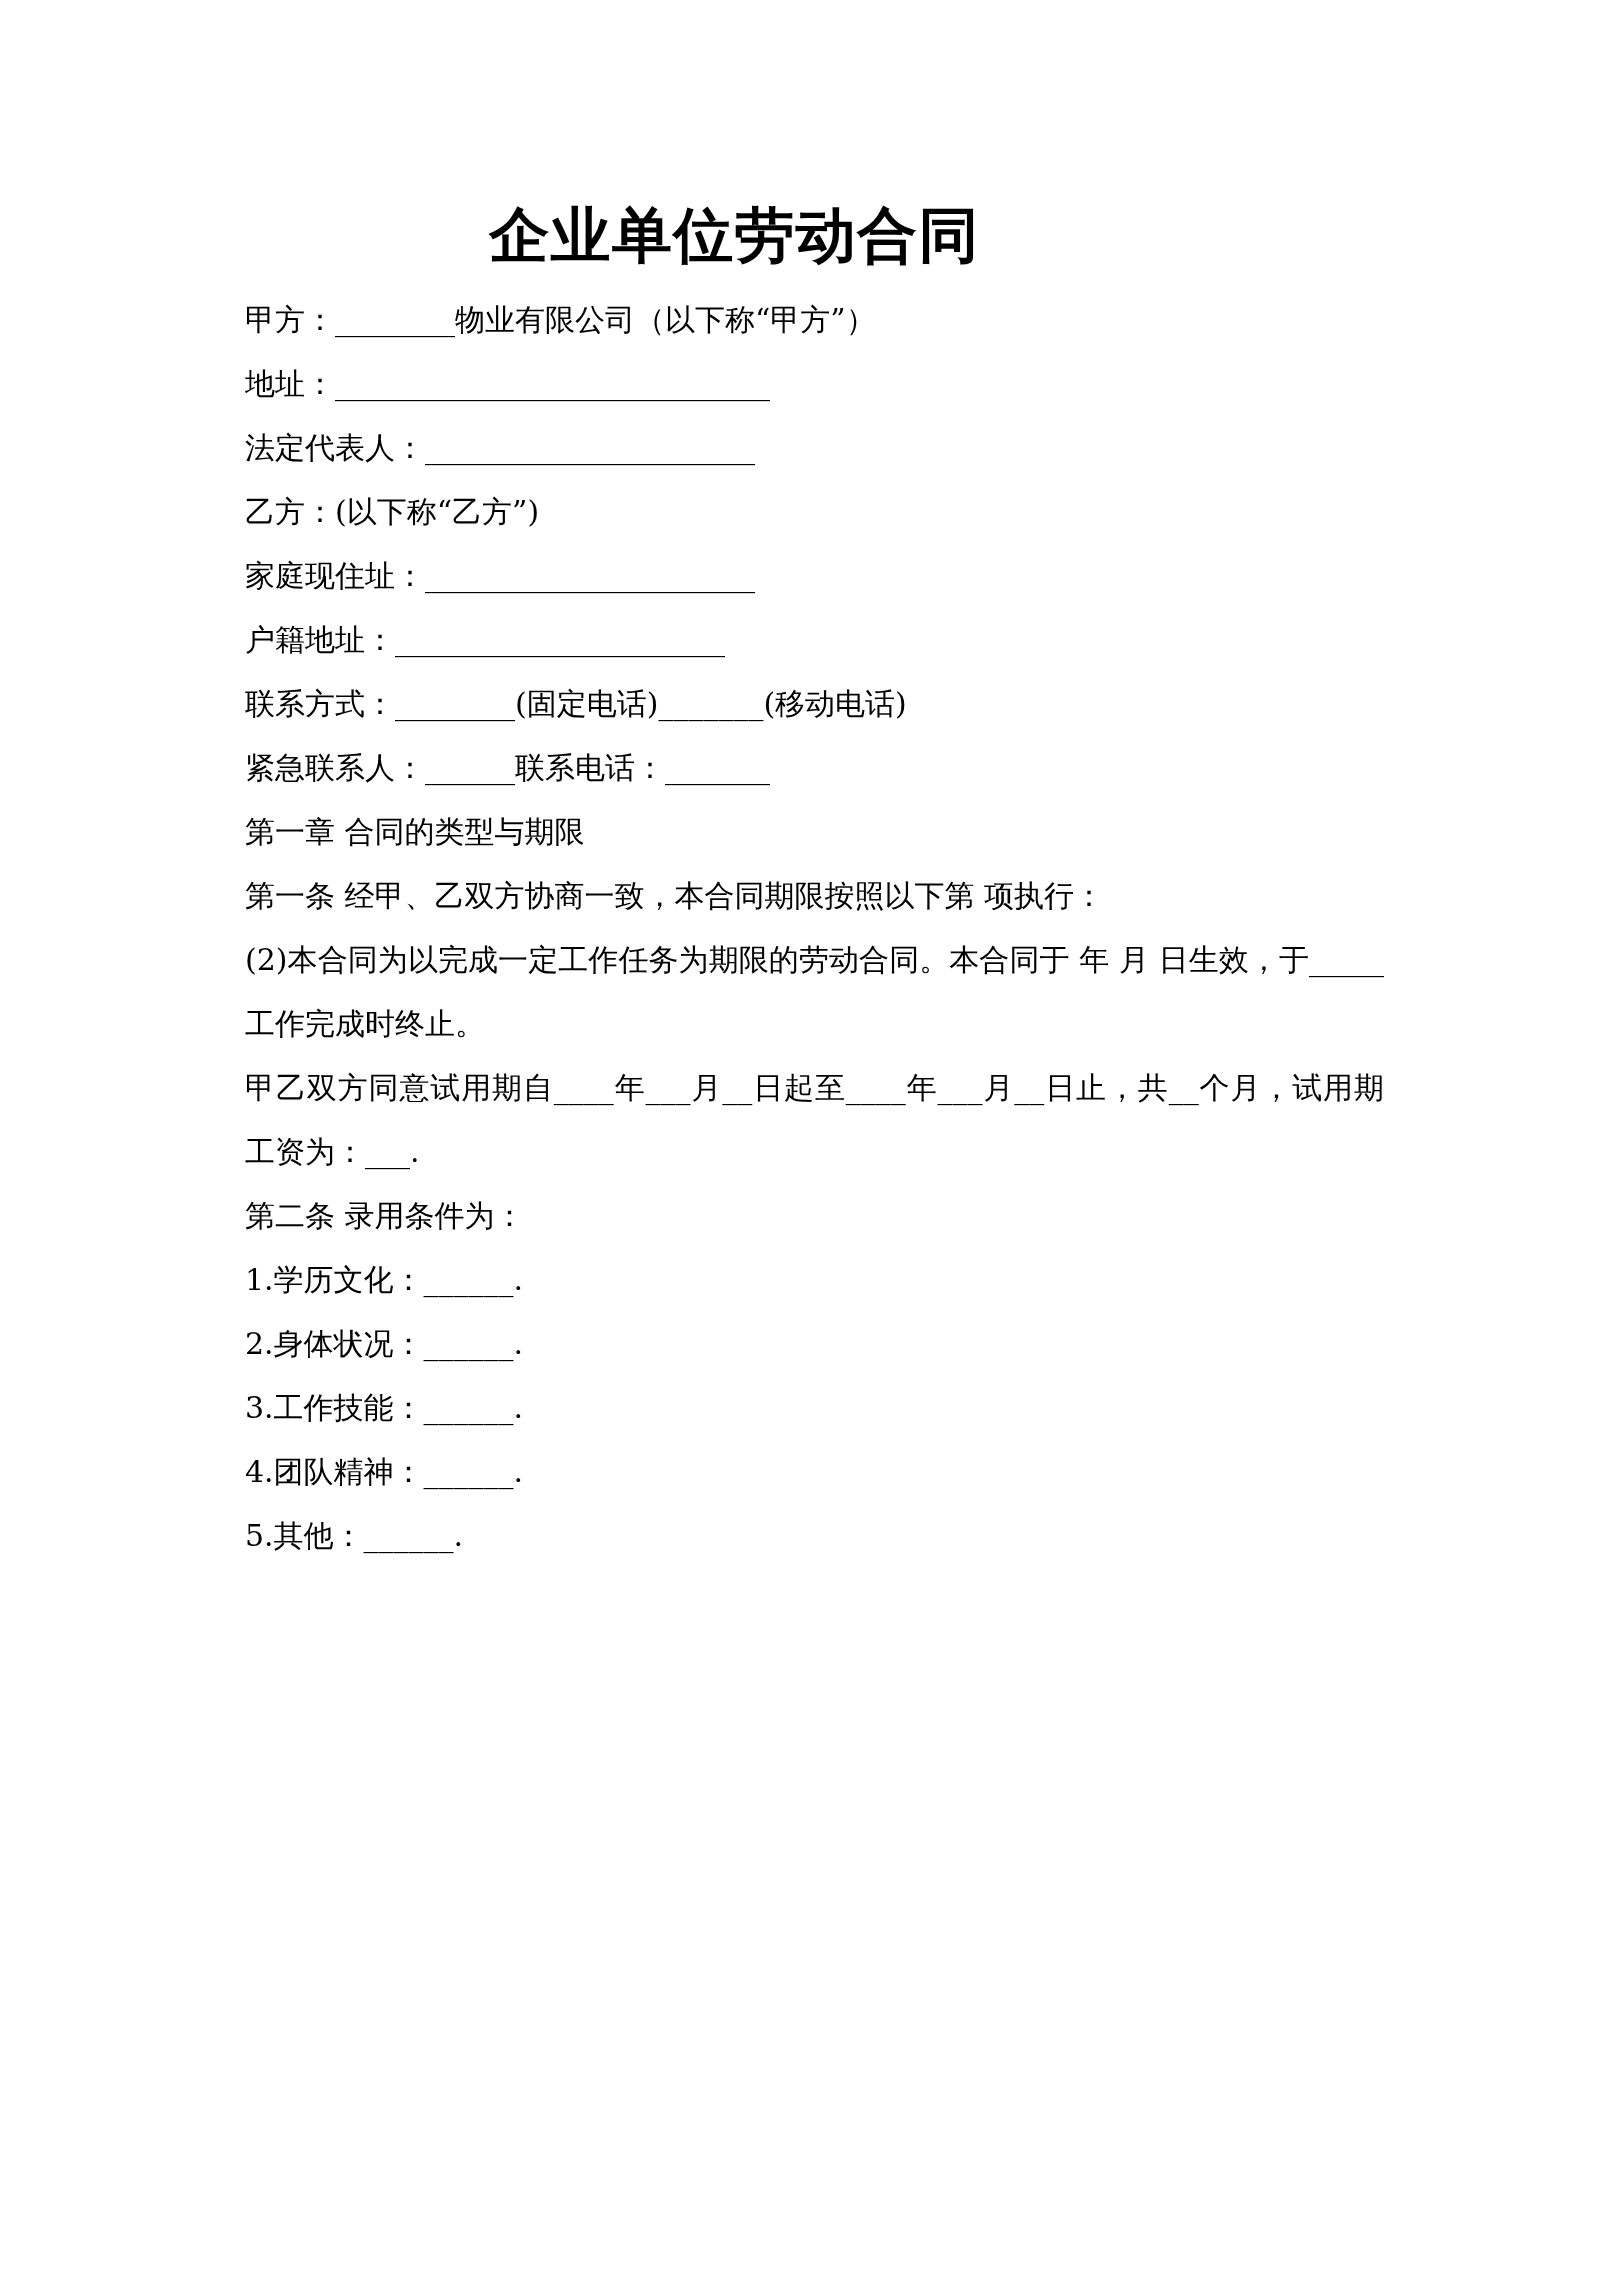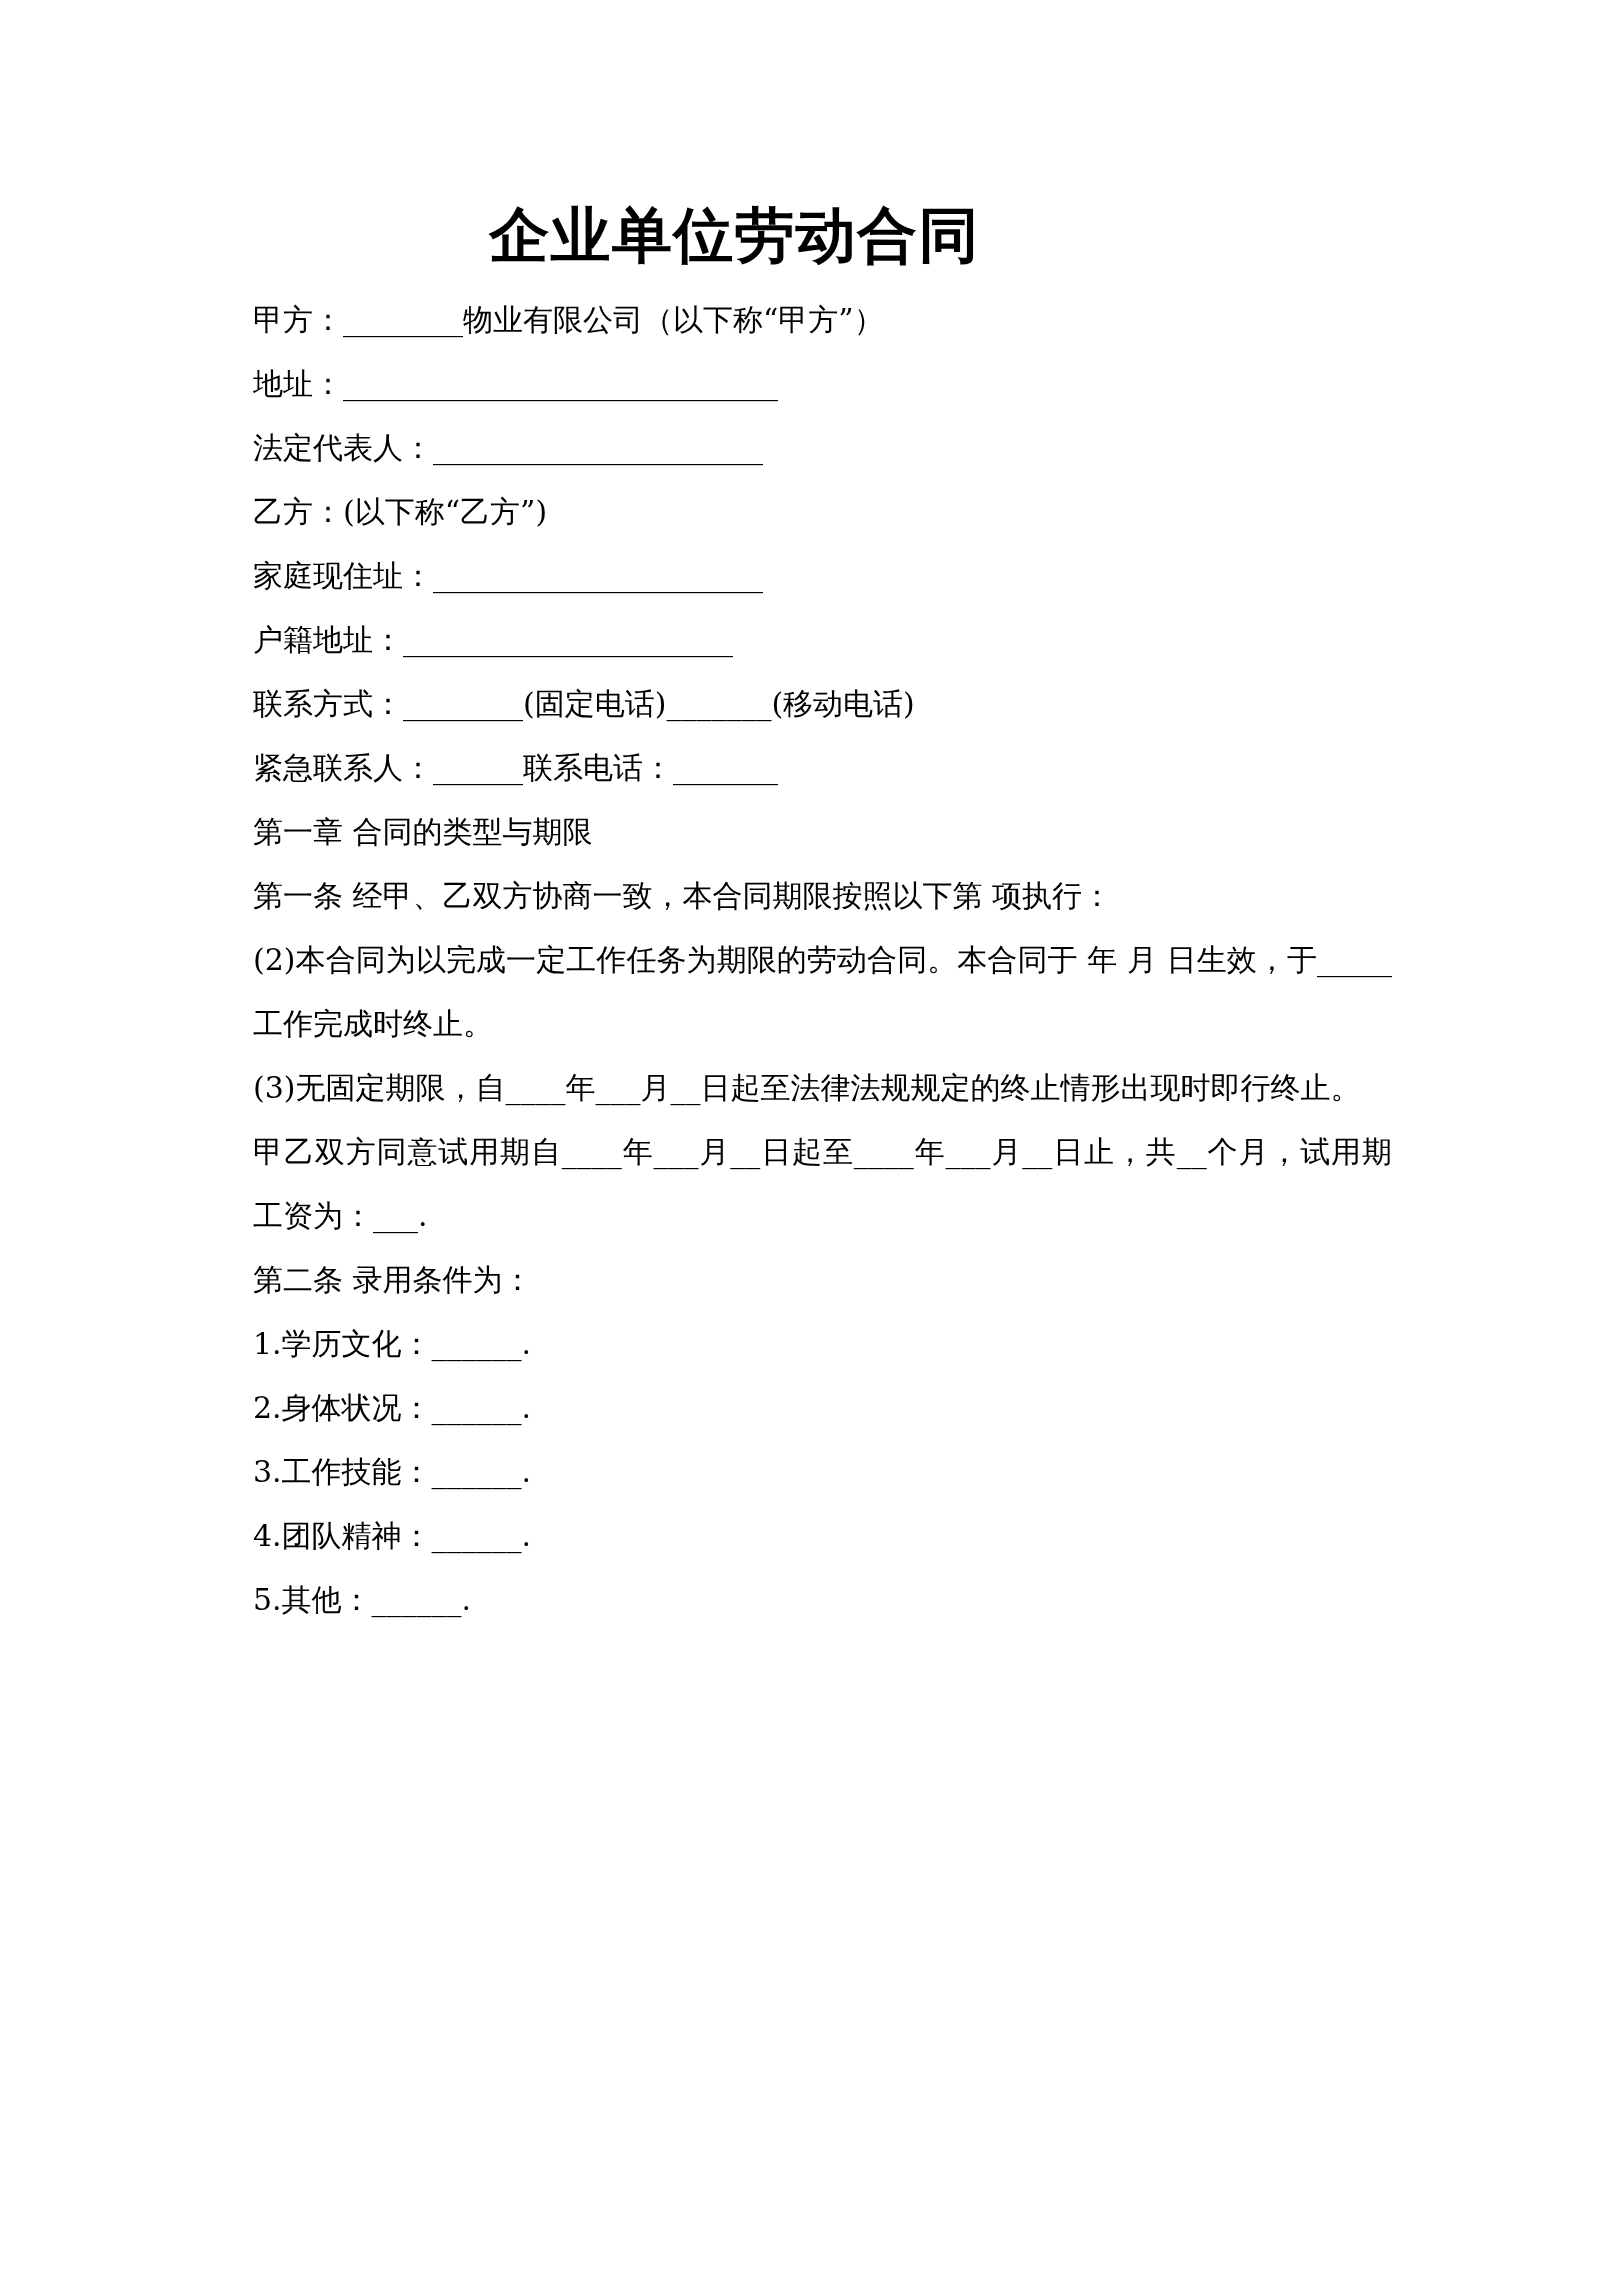--- a/index.html
+++ b/index.html
@@ -1,42 +1,41 @@
 <!DOCTYPE html>
 <html style="font-size:10.5px"><head>
 <meta charset="utf-8">
 <style>
   html, body { margin:0; padding:0; background:#ffffff; }
   body { width:1623px; height:2295px; position:relative; overflow:hidden;
          font-family:"DejaVu Serif","Liberation Serif",serif; color:#000; }
   .page { position:absolute; left:0; top:0; width:1623px; height:2295px; }
   .title { position:absolute; top:196px; left:0; width:1469px; text-align:center;
            font-size:60px; font-weight:bold; letter-spacing:1.3px; }
-  .body-text { position:absolute; left:245px; width:1139px; top:288px;margin-left:8px; }
+  .body-text { position:absolute; left:245px; width:1139px; top:288px; }
   .line { font-size:30px; line-height:64px; height:64px; white-space:nowrap; }
   .line.wrap { white-space:normal; height:auto; text-align:justify; }
 </style>
 </head>
 <body>
 
 <div class="page">
   <div class="title">企业单位劳动合同</div>
   <div class="body-text">
     <div class="line">甲方：________物业有限公司（以下称“甲方”）</div>
     <div class="line">地址：_____________________________</div>
     <div class="line">法定代表人：______________________</div>
     <div class="line">乙方：(以下称“乙方”)</div>
     <div class="line">家庭现住址：______________________</div>
     <div class="line">户籍地址：______________________</div>
     <div class="line">联系方式：________(固定电话)_______(移动电话)</div>
     <div class="line">紧急联系人：______联系电话：_______</div>
     <div class="line">第一章  合同的类型与期限</div>
     <div class="line">第一条  经甲、乙双方协商一致，本合同期限按照以下第  项执行：</div>
     <div class="line wrap">(2)本合同为以完成一定工作任务为期限的劳动合同。本合同于  年  月  日生效，于_____工作完成时终止。</div>
-    <div class="line wrap">(3)无固定期限，自____年___月__日起至法律法规规定的终止情形出现时即行终止。</div>
     <div class="line wrap">甲乙双方同意试用期自____年___月__日起至____年___月__日止，共__个月，试用期工资为：___.</div>
     <div class="line">第二条  录用条件为：</div>
     <div class="line">1.学历文化：______.</div>
     <div class="line">2.身体状况：______.</div>
     <div class="line">3.工作技能：______.</div>
     <div class="line">4.团队精神：______.</div>
     <div class="line">5.其他：______.</div>
   </div>
 </div>
 

